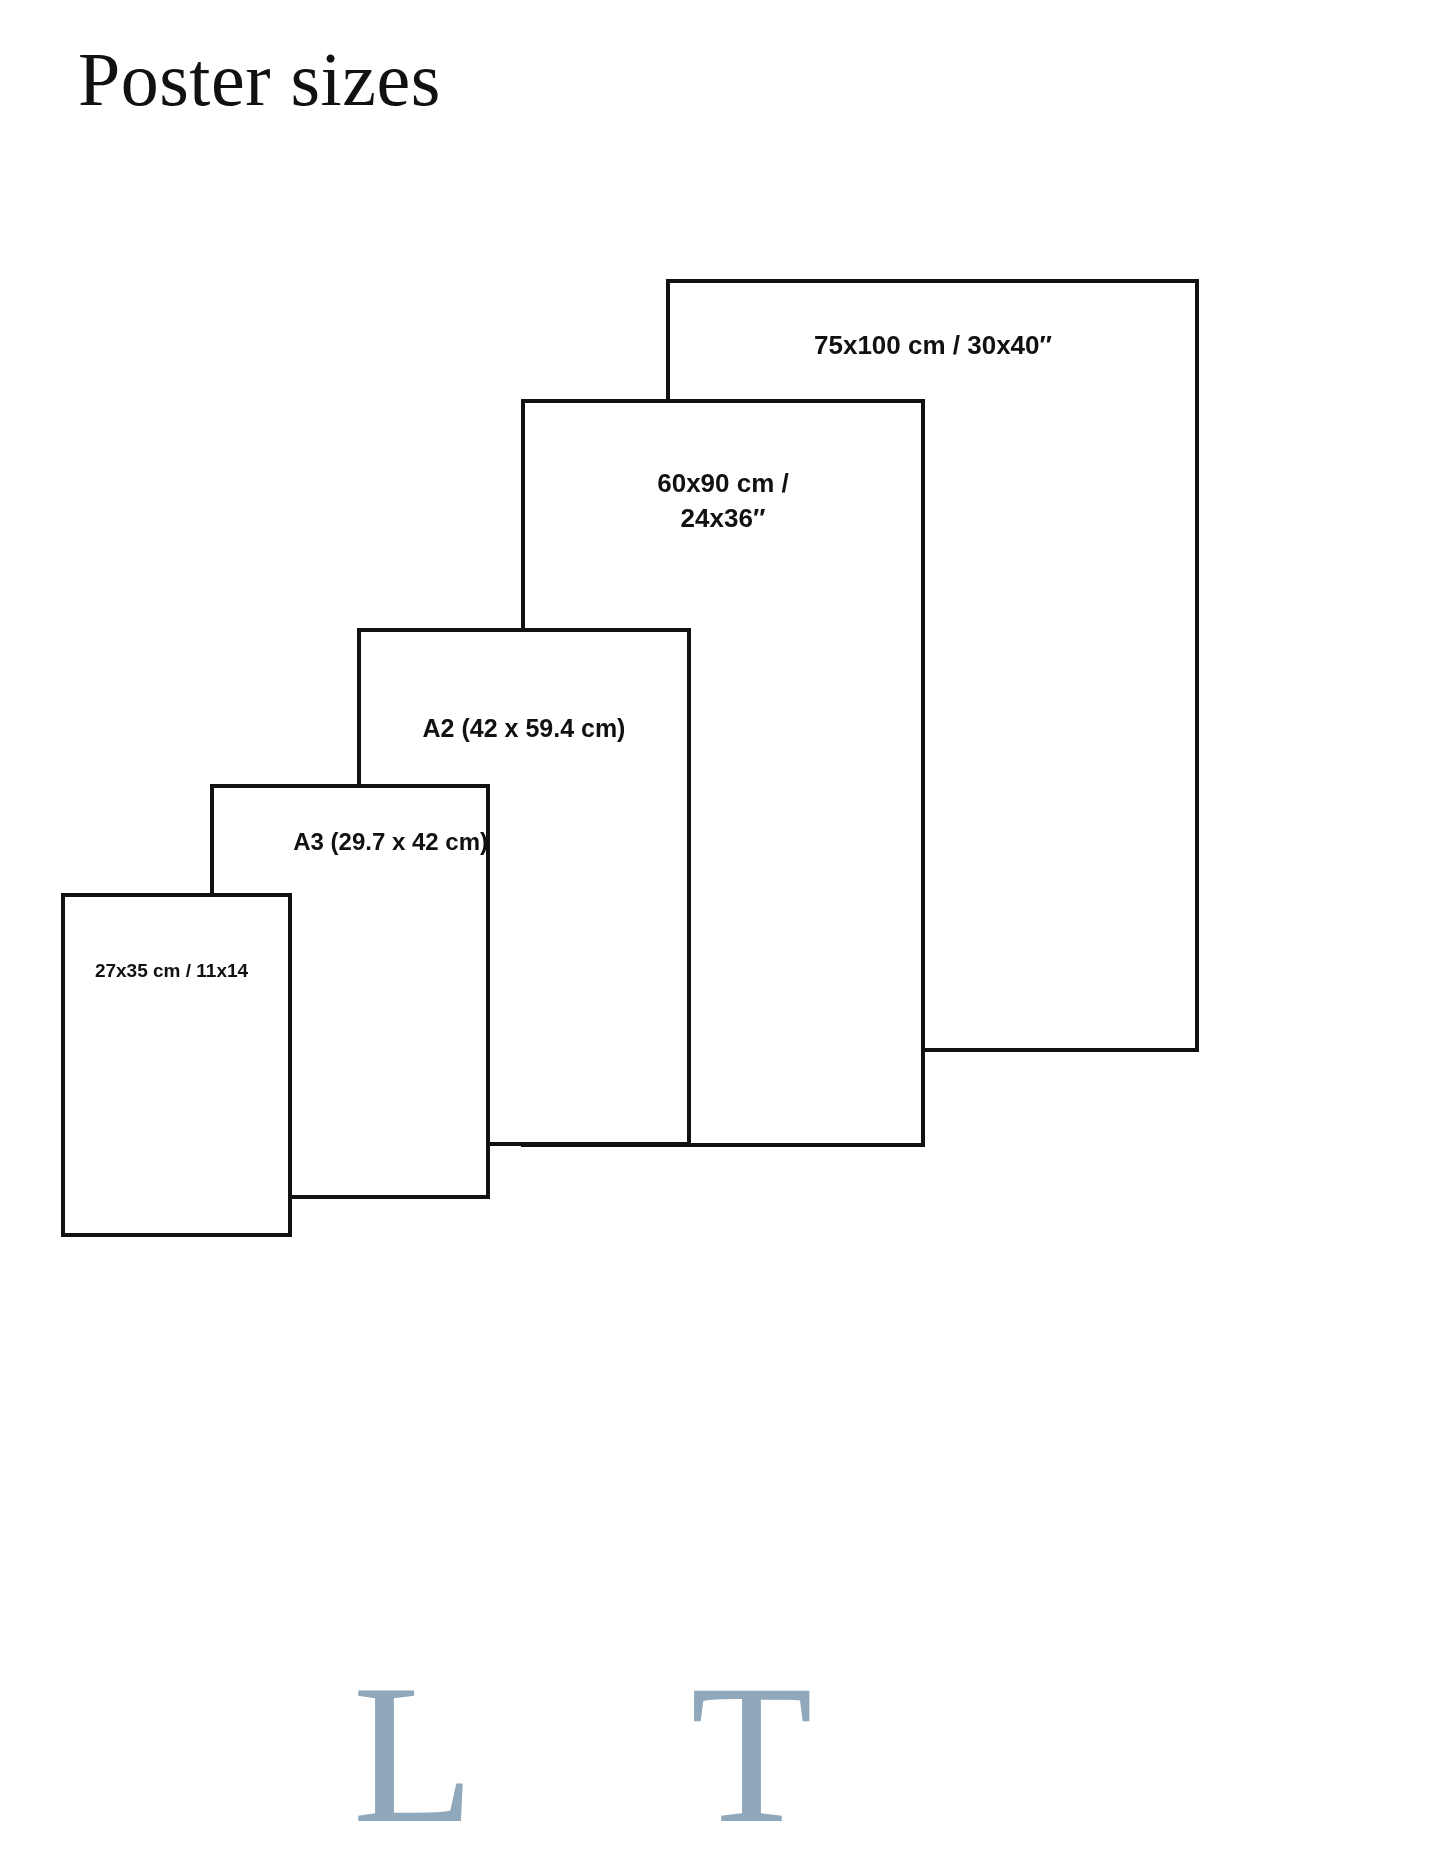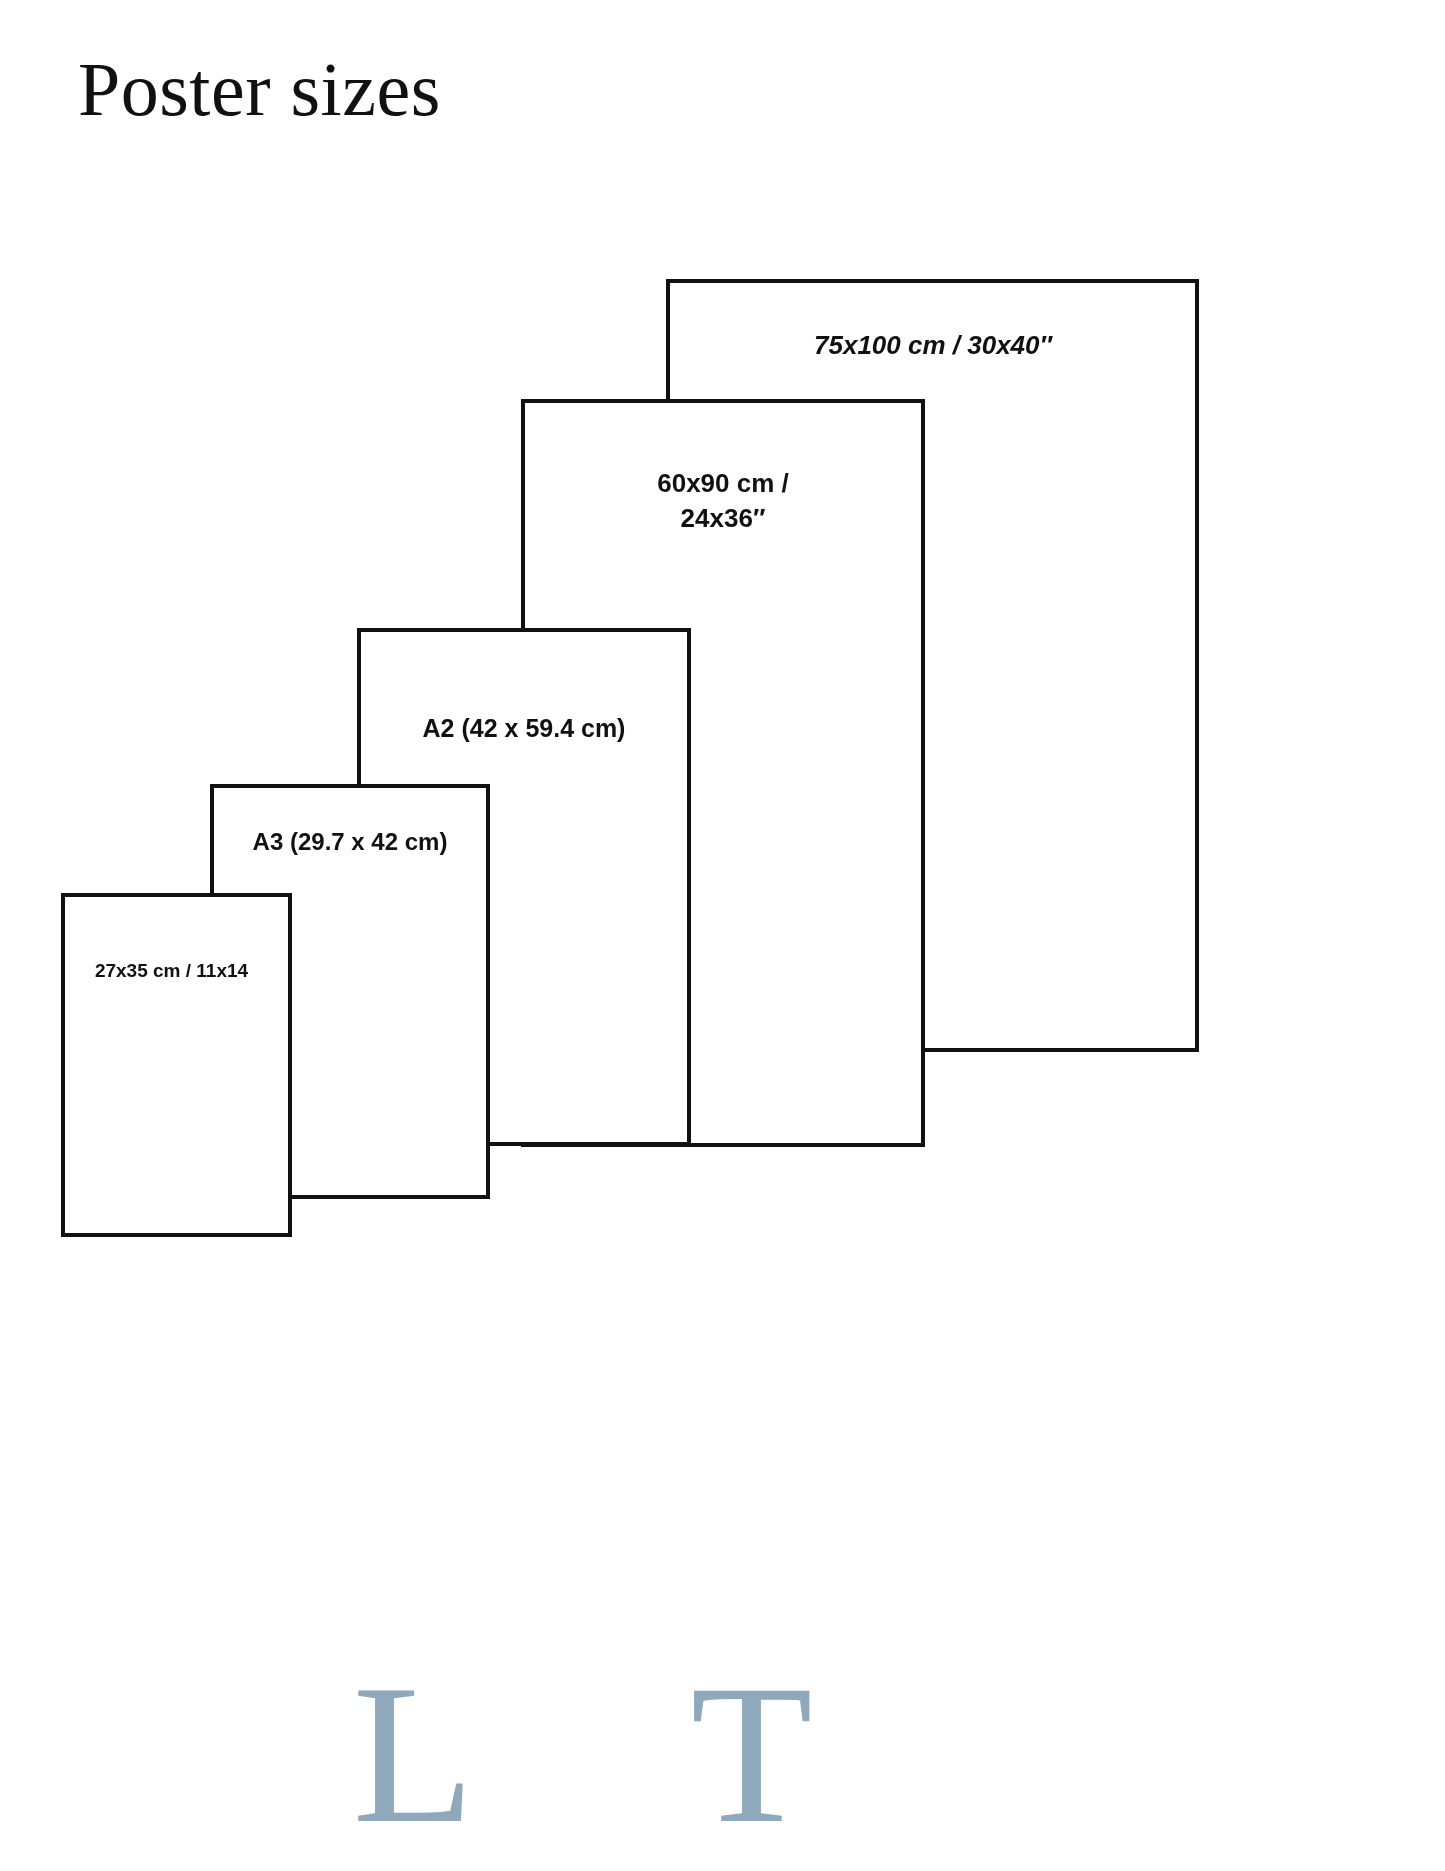--- a/index.html
+++ b/index.html
@@ -18,21 +18,20 @@
   #page-title {
     position: absolute;
     left: 78px;
     top: 38px;
     font-family: "Liberation Serif", serif;
     font-size: 76px;
     font-weight: 400;
     color: #111111;
     letter-spacing: 0.5px;
     line-height: 1.1;
-    margin-top: 10px;
   }
 
   .size-box {
     position: absolute;
     background: #ffffff;
     border: 4px solid #111111;
     box-sizing: border-box;
   }
 
   .size-label {
@@ -52,21 +51,20 @@
     width: 533px;
     height: 773px;
     z-index: 1;
   }
   #label-75x100 {
     left: 700px;
     top: 328px;
     width: 466px;
     font-size: 26px;
     z-index: 11;
-    font-style: italic;
   }
 
   #box-60x90 {
     left: 521px;
     top: 399px;
     width: 404px;
     height: 748px;
     z-index: 2;
   }
   #label-60x90 {
@@ -98,20 +96,21 @@
     width: 280px;
     height: 415px;
     z-index: 4;
   }
   #label-a3 {
     left: 212px;
     top: 826px;
     width: 276px;
     font-size: 24px;
     z-index: 14;
+    text-align: right;
   }
 
   #box-27x35 {
     left: 61px;
     top: 893px;
     width: 231px;
     height: 344px;
     z-index: 5;
   }
   #label-27x35 {

